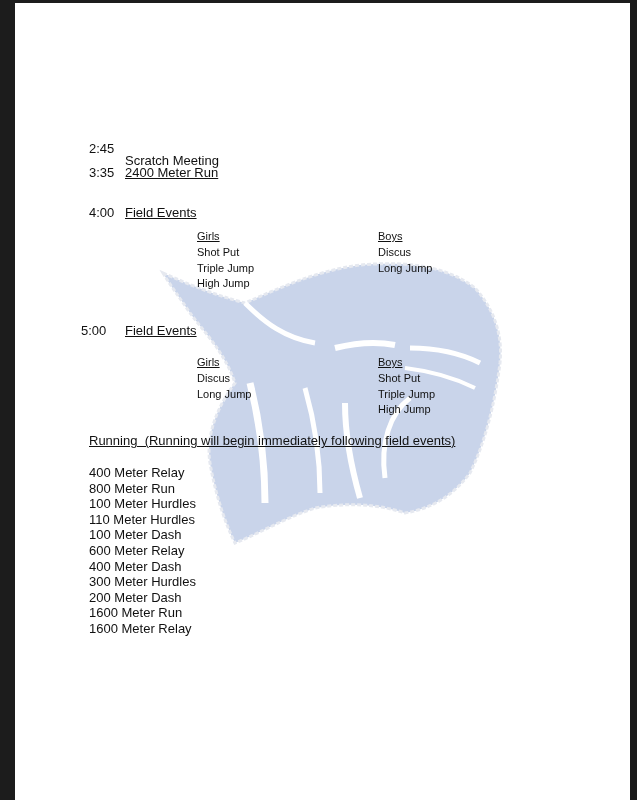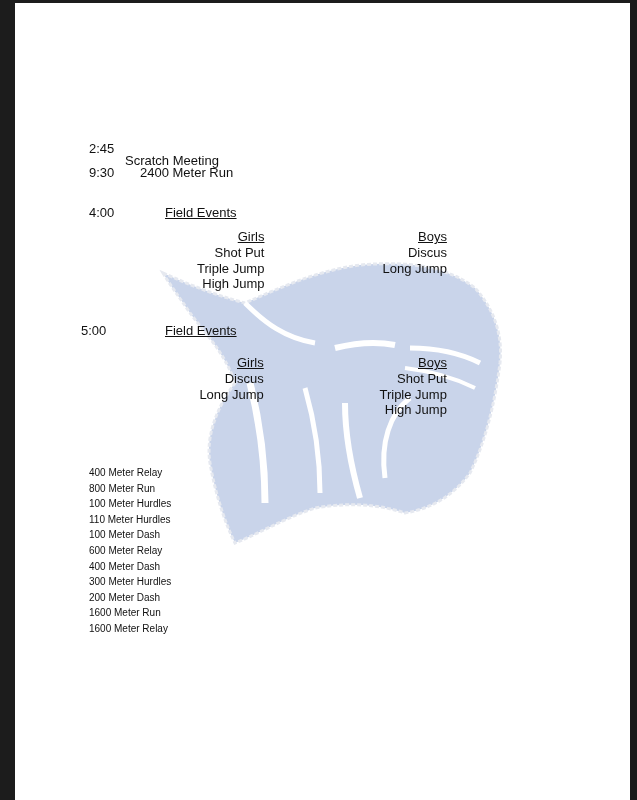--- a/index.html
+++ b/index.html
@@ -17,25 +17,25 @@
   .edge-right {
     position: absolute; left: 630px; top: 0; width: 7px; height: 800px;
     background: #1a1a1a;
   }
   .watermark {
     position: absolute; left: 0; top: 0; width: 615px; height: 797px;
     pointer-events: none;
   }
   .txt { position: absolute; color: #111; font-size: 13px; white-space: nowrap; line-height: 14px; }
   .title { position: absolute; left: 0; width: 615px; top: 78px; text-align: center; font-size: 15px; color: #111; letter-spacing: 0.1px; }
-  .u { text-decoration: underline; margin-left: 40px; }
+  .u { text-decoration: underline; }
   .list { position: absolute; left: 74px; top: 462px; }
-  .list div { font-size: 10px; line-height: 15.6px; color: #111; white-space: nowrap; }
+  .list div { font-size: 13px; line-height: 15.6px; color: #111; white-space: nowrap; }
   .col { position: absolute; }
-  .col div { font-size: 13px; line-height: 15.8px; color: #111; white-space: nowrap; text-align: right; }
+  .col div { font-size: 11px; line-height: 15.8px; color: #111; white-space: nowrap; }
 </style>
 </head>
 <body>
 
 <div class="page">
 
   <svg class="watermark" viewBox="0 0 615 797">
     <path d="M148 270 C175 282 200 292 230 300 C265 285 300 268 345 262 C390 258 430 262 460 285 C478 305 488 330 485 360 C480 400 470 440 455 470 C440 490 420 505 390 510 C360 500 330 500 300 505 C270 515 245 530 220 540 C210 520 200 490 195 460 C190 430 205 400 220 380 C210 350 190 330 175 310 C165 295 155 282 148 270 Z" fill="#c9d4ea" stroke="#e6e9f0" stroke-width="3" stroke-dasharray="4 2"></path>
     <path d="M230 300 C250 320 270 335 300 340" fill="none" stroke="#ffffff" stroke-width="5"></path>
     <path d="M320 345 C340 340 360 338 380 342" fill="none" stroke="#ffffff" stroke-width="6"></path>
@@ -43,22 +43,22 @@
     <path d="M390 365 C415 368 440 375 460 385" fill="none" stroke="#ffffff" stroke-width="4"></path>
     <path d="M330 400 C330 430 335 460 345 495" fill="none" stroke="#ffffff" stroke-width="6"></path>
     <path d="M395 395 C375 410 365 440 370 475" fill="none" stroke="#ffffff" stroke-width="5"></path>
     <path d="M235 380 C245 420 250 460 250 500" fill="none" stroke="#ffffff" stroke-width="7"></path>
     <path d="M290 385 C300 420 305 455 305 490" fill="none" stroke="#ffffff" stroke-width="5"></path>
   </svg>
 
 
   <div class="txt" style="left:74px; top:139px;">2:45</div>
   <div class="txt" style="left:110px; top:139px;margin-top:12px;">Scratch Meeting</div>
-  <div class="txt" style="left:74px; top:163px;">9:30</div>
-  <div class="txt" style="left:125px; top:163px;">2400 Meter Run</div>
+  <div class="txt" style="left:74px; top:163px;">3:35</div>
+  <div class="txt" style="left:110px; top:163px;text-decoration:underline;">2400 Meter Run</div>
 
   <div class="txt" style="left:74px; top:203px;">4:00</div>
   <div class="txt u" style="left:110px; top:203px;">Field Events</div>
 
   <div class="col" style="left:182px; top:226px;">
     <div class="u">Girls</div>
     <div>Shot Put</div>
     <div>Triple Jump</div>
     <div>High Jump</div>
   </div>
@@ -76,20 +76,21 @@
     <div>Discus</div>
     <div>Long Jump</div>
   </div>
   <div class="col" style="left:363px; top:352px;">
     <div class="u">Boys</div>
     <div>Shot Put</div>
     <div>Triple Jump</div>
     <div>High Jump</div>
   </div>
 
+  <div class="txt u" style="left:74px; top:431px; white-space:pre;">Running  (Running will begin immediately following field events)</div>
 
   <div class="list">
     <div>400 Meter Relay</div>
     <div>800 Meter Run</div>
     <div>100 Meter Hurdles</div>
     <div>110 Meter Hurdles</div>
     <div>100 Meter Dash</div>
     <div>600 Meter Relay</div>
     <div>400 Meter Dash</div>
     <div>300 Meter Hurdles</div>

